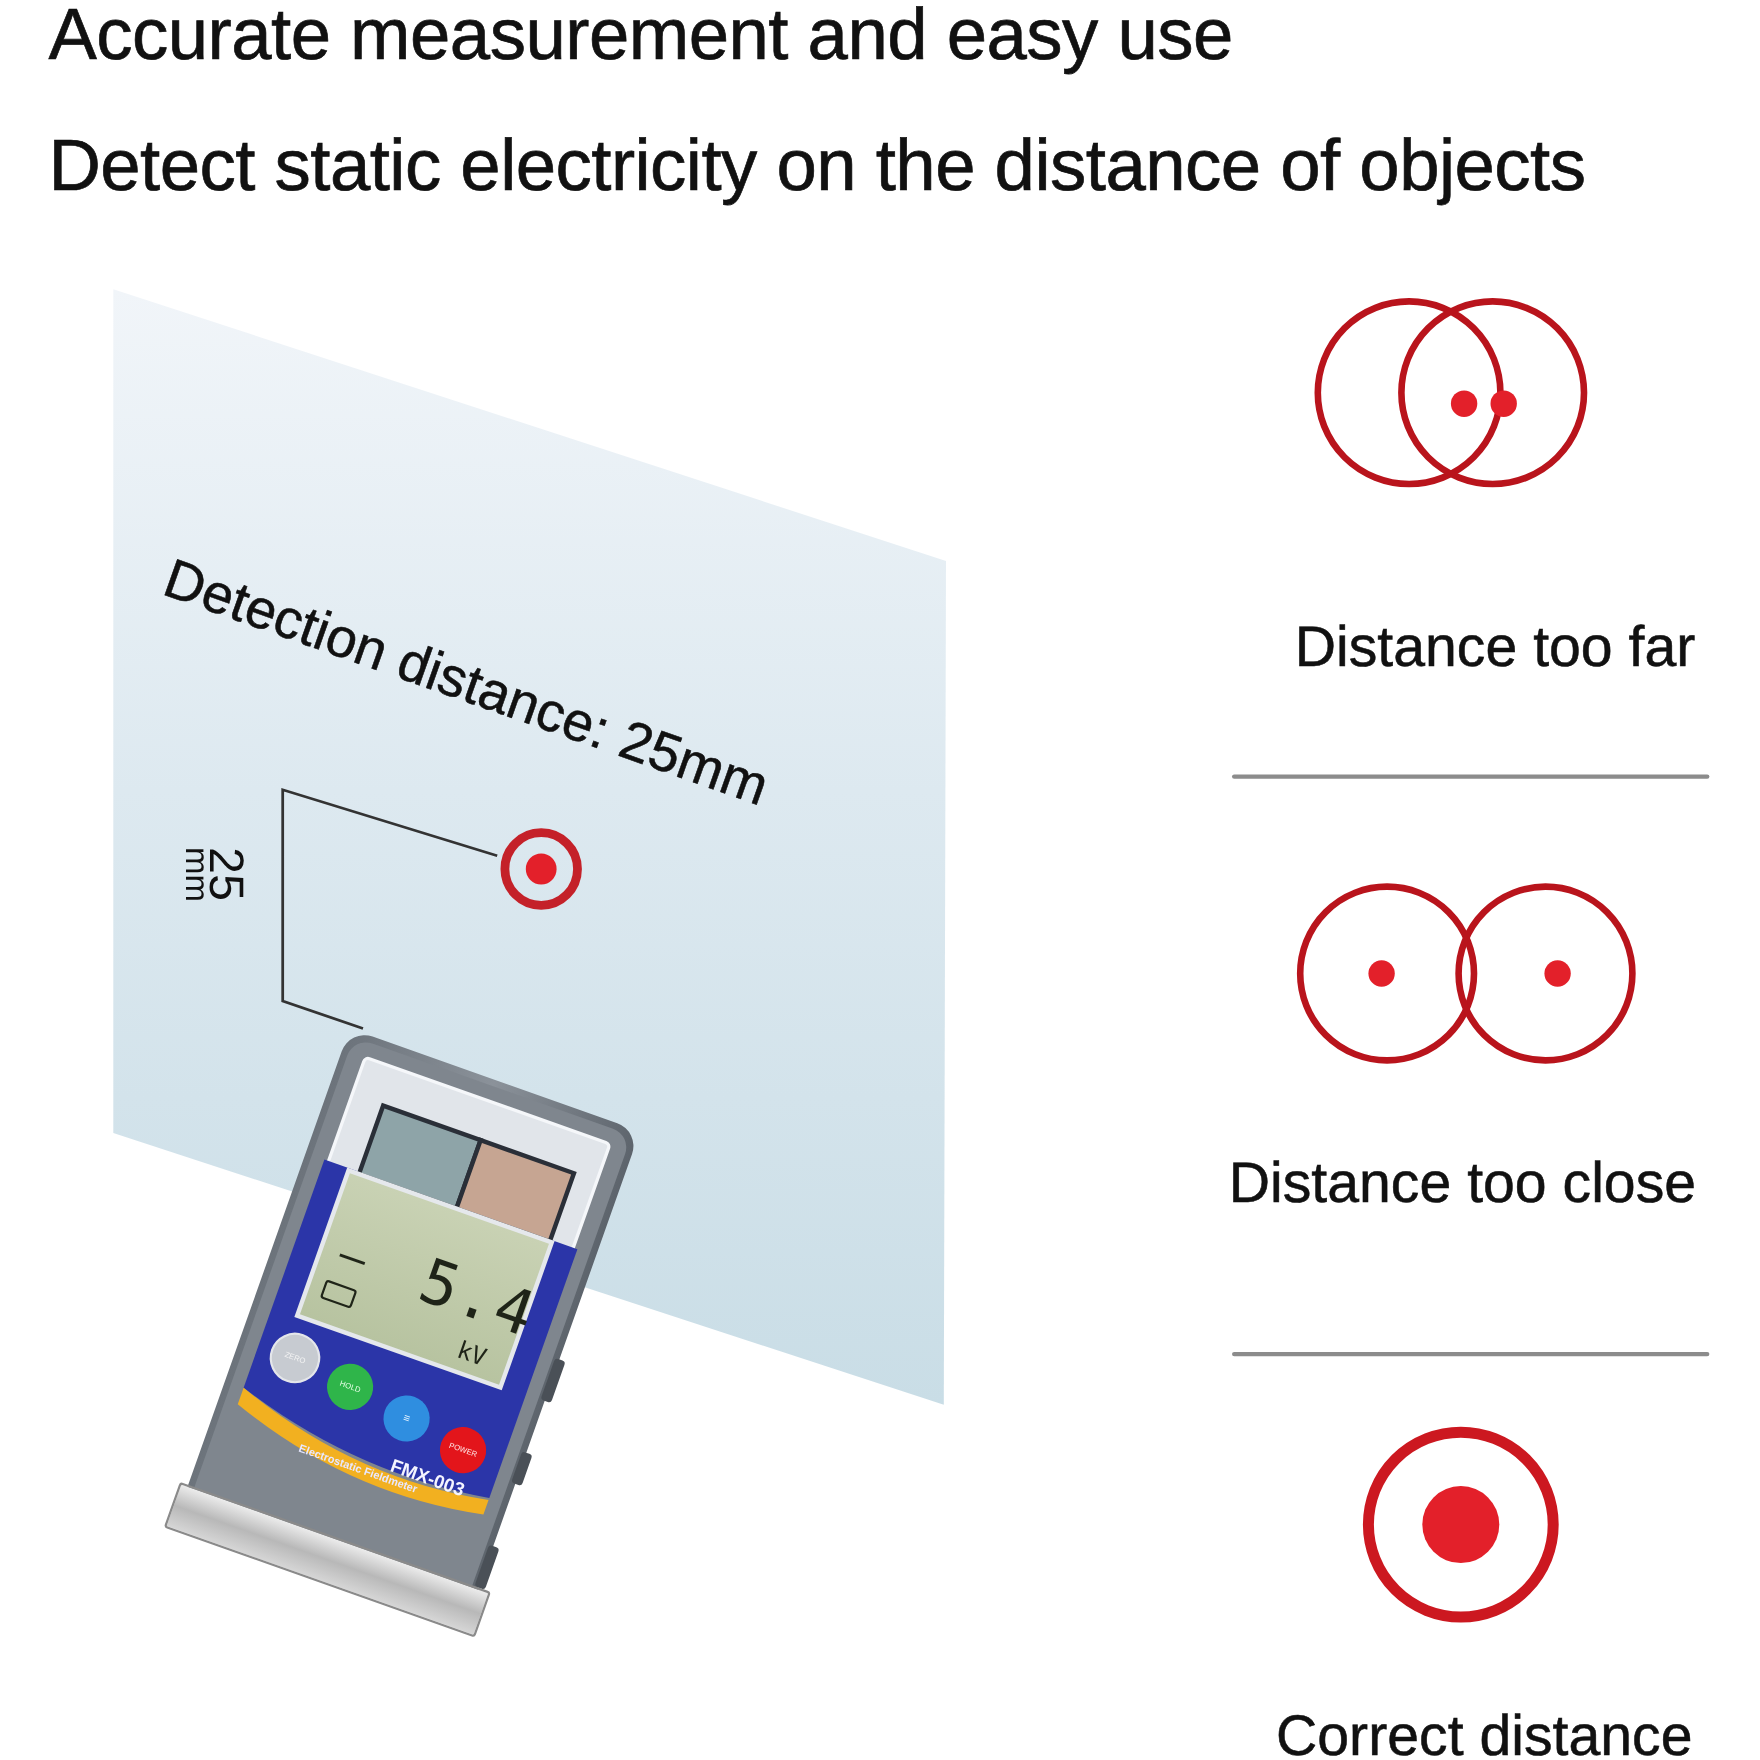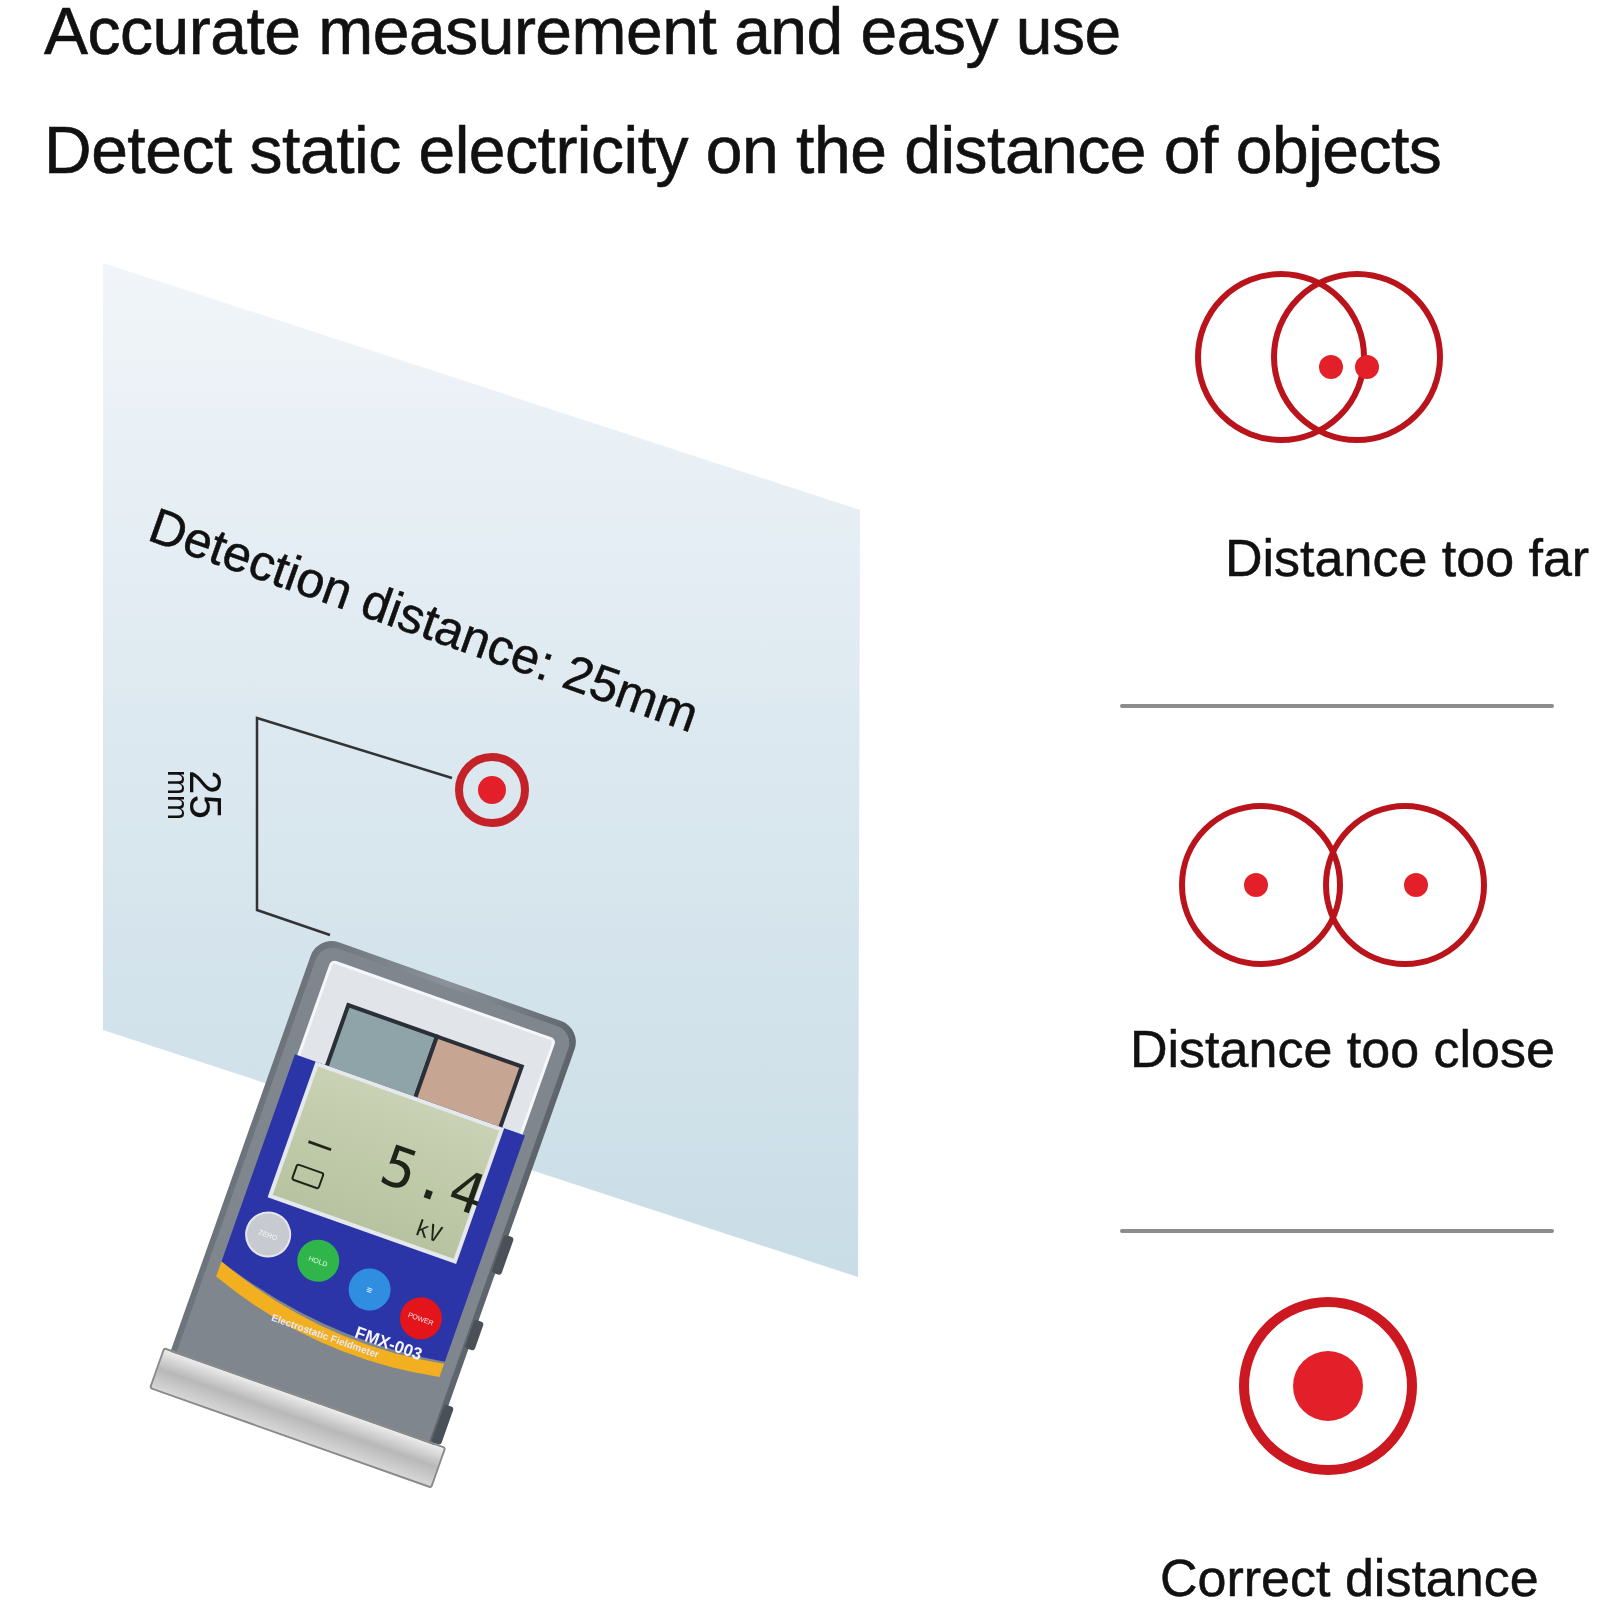--- a/index.html
+++ b/index.html
@@ -128,17 +128,17 @@
     <circle cx="1405" cy="885" r="79" fill="none" stroke="#b9141c" stroke-width="6"></circle>
     <circle cx="1256" cy="885" r="12" fill="#e3202a"></circle>
     <circle cx="1416" cy="885" r="12" fill="#e3202a"></circle>
   </g>
   <g>
     <circle cx="1328" cy="1386" r="84" fill="none" stroke="#cc1820" stroke-width="10"></circle>
     <circle cx="1328" cy="1386" r="35" fill="#e3202a"></circle>
   </g>
 </svg>
 
-<div class="ind-label" style="left:1177px;top:532px;margin-left:48px;">Distance too far</div>
+<div class="ind-label" style="left:1177px;top:562px;">Distance too far</div>
 <div class="sep" style="top:704px;"></div>
-<div class="ind-label" style="left:1117px;top:1023px;margin-left:13px;">Distance too close</div>
+<div class="ind-label" style="left:1117px;top:1050px;">Distance too close</div>
 <div class="sep" style="top:1229px;"></div>
 <div class="ind-label" style="left:1160px;top:1552px;">Correct distance</div>
 
 </body></html>

